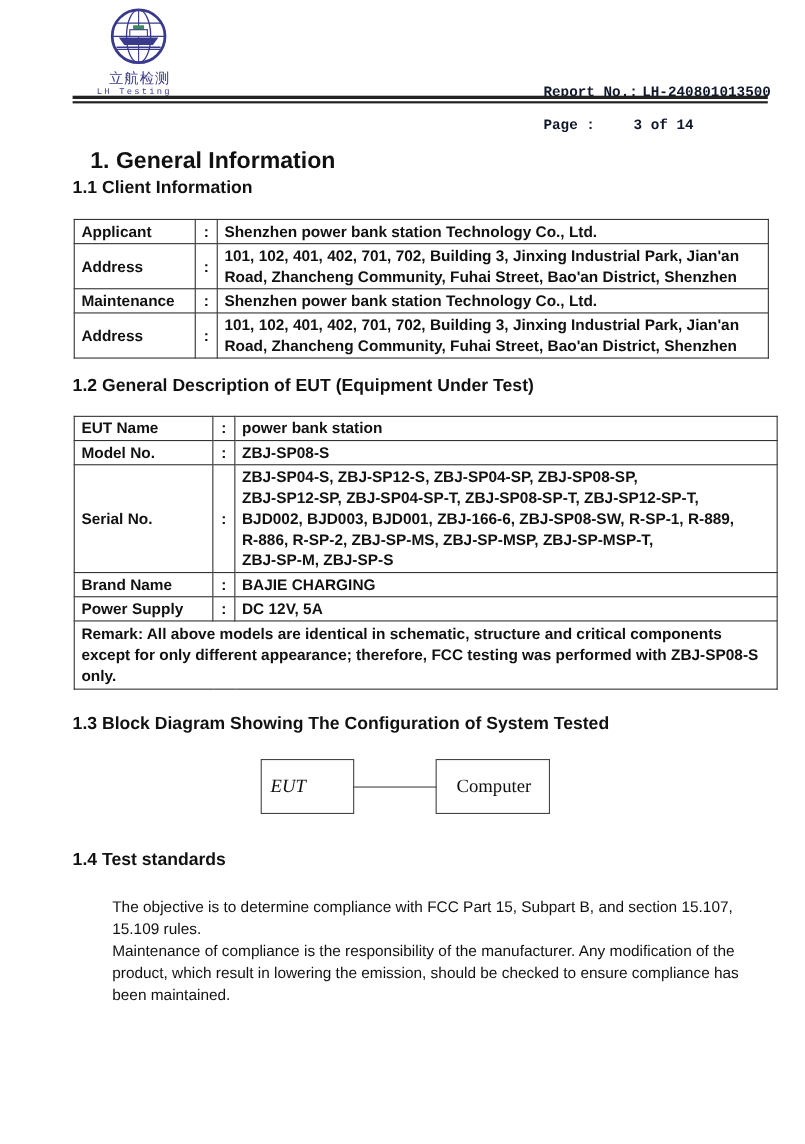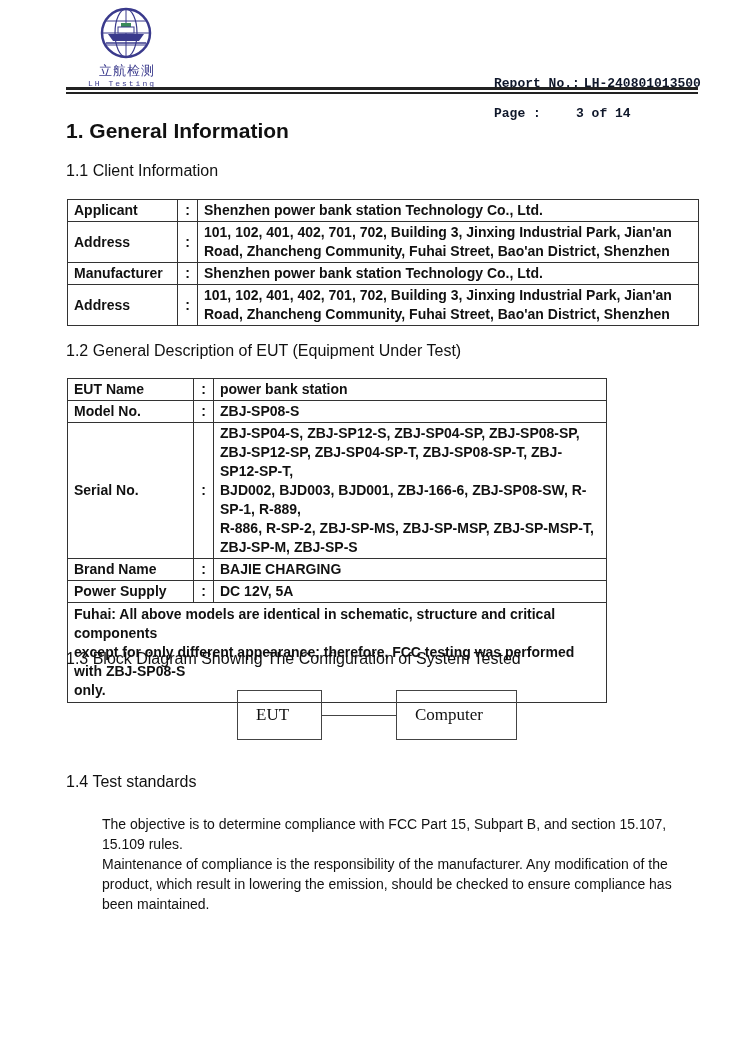--- a/index.html
+++ b/index.html
@@ -16,22 +16,22 @@
              letter-spacing: 2px; }
 
   .report-info { position: absolute; left: 494px; top: 35px; font-family: Liberation Mono, monospace;
                  font-weight: bold; font-size: 13px; color: #0f172a; margin-top: 41px; }
   .report-info .row { height: 30px; display: flex; }
   .report-info .lbl-page { width: 82px; }
 
   .hr-double { position: absolute; left: 66px; width: 632px; top: 87px; height: 7px;
                border-top: 3px solid #222; border-bottom: 2px solid #222; box-sizing: border-box; }
 
-  h1 { position: absolute; left: 66px; top: 119px; margin: 0; font-size: 21px; font-weight: bold; }
-  .h2 { position: absolute; left: 66px; margin: 0; font-size: 16px; font-weight: normal; }
+  h1 { position: absolute; left: 66px; top: 119px; margin: 16px; font-size: 21px; font-weight: bold; }
+  .h2 { position: absolute; left: 66px; margin: 0; font-size: 16px; font-weight: bold; }
 
   table.info { position: absolute; left: 67px; border-collapse: collapse; font-size: 14px; }
   table.info td { border: 1px solid #333; padding: 1px 6px; line-height: 19px; vertical-align: middle; font-weight: bold; }
   table.info td.colon { padding: 0; text-align: center; }
   table.info td.remark { padding: 2px 6px; }
 
   .diagram { position: absolute; left: 237px; top: 690px; width: 280px; height: 52px; }
   .box { position: absolute; top: 0; height: 50px; border: 1px solid #444; box-sizing: border-box;
          font-family: "Liberation Serif", serif; font-size: 17px; display: flex; align-items: center; }
   .line { position: absolute; left: 84px; top: 25px; width: 76px; height: 0; border-top: 1px solid #444; }
@@ -89,38 +89,38 @@
   </tr>
   <tr>
     <td>Address</td>
     <td class="colon">:</td>
     <td>
       <div>101, 102, 401, 402, 701, 702, Building 3, Jinxing Industrial Park, Jian'an</div>
       <div>Road, Zhancheng Community, Fuhai Street, Bao'an District, Shenzhen</div>
     </td>
   </tr>
   <tr>
-    <td>Manufacturer</td>
+    <td>Maintenance</td>
     <td class="colon">:</td>
     <td>Shenzhen power bank station Technology Co., Ltd.</td>
   </tr>
   <tr>
     <td>Address</td>
     <td class="colon">:</td>
     <td>
       <div>101, 102, 401, 402, 701, 702, Building 3, Jinxing Industrial Park, Jian'an</div>
       <div>Road, Zhancheng Community, Fuhai Street, Bao'an District, Shenzhen</div>
     </td>
   </tr>
 </tbody>
   </table>
 
 <div class="h2" style="top:342px">1.2 General Description of EUT (Equipment Under Test)</div>
 
-<table class="info" style="top:378px; width:540px;">
+<table class="info" style="top:378px; width:640px;">
   <colgroup>
       <col style="width:126px">
       <col style="width:20px">
       <col>
     </colgroup>
   <tbody>
       <tr>
     <td>EUT Name</td>
     <td class="colon">:</td>
     <td>power bank station</td>
@@ -146,36 +146,36 @@
     <td class="colon">:</td>
     <td>BAJIE CHARGING</td>
   </tr>
   <tr>
     <td>Power Supply</td>
     <td class="colon">:</td>
     <td>DC 12V, 5A</td>
   </tr>
   <tr>
     <td class="remark" colspan="3">
-      <div><b>Fuhai:</b><span> All above models are identical in schematic, structure and critical components</span></div>
+      <div><b>Remark:</b><span> All above models are identical in schematic, structure and critical components</span></div>
       <div>except for only different appearance; therefore, FCC testing was performed with ZBJ-SP08-S</div>
       <div>only.</div>
     </td>
   </tr>
 </tbody>
   </table>
 
 <div class="h2" style="top:650px">1.3 Block Diagram Showing The Configuration of System Tested</div>
 
 <div class="diagram">
-  <div class="box" style="left:0; width:85px; padding-left:18px;">
+  <div class="box" style="left:0; width:85px; padding-left:8px;font-style:italic;">
     <span>EUT</span>
   </div>
   <div class="line"></div>
-  <div class="box" style="left:159px; width:121px; padding-left:18px;">
+  <div class="box" style="left:159px; width:104px; padding-left:18px;">
     <span>Computer</span>
   </div>
 </div>
 
 <div class="h2" style="top:773px">1.4 Test standards</div>
 
 <div class="para" style="top:810px">
   <div>The objective is to determine compliance with FCC Part 15, Subpart B, and section 15.107,</div>
   <div>15.109 rules.</div>
   <div>Maintenance of compliance is the responsibility of the manufacturer. Any modification of the</div>

